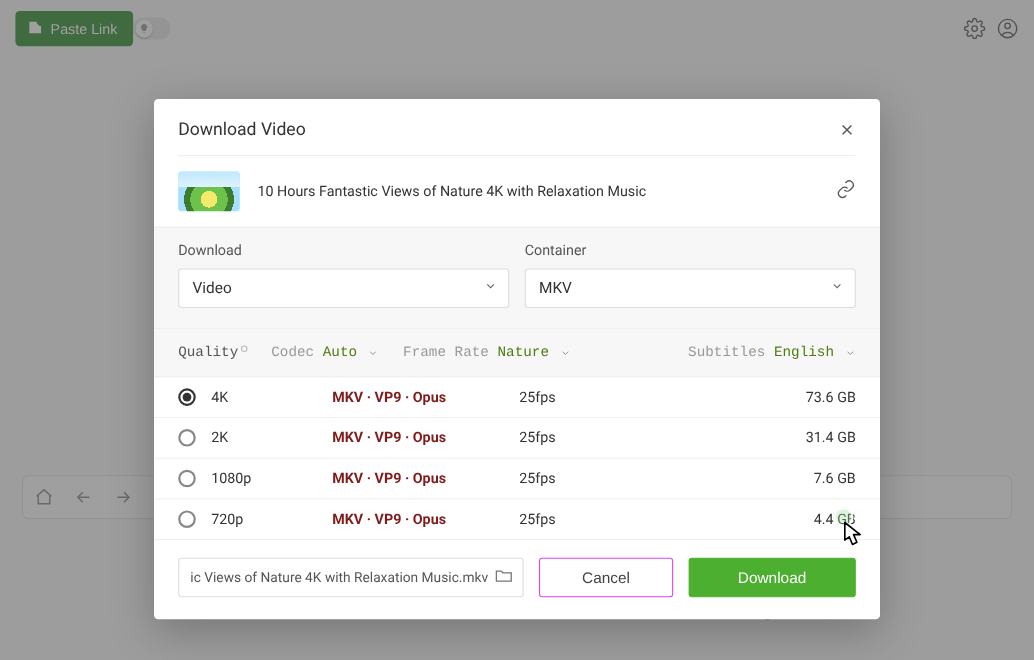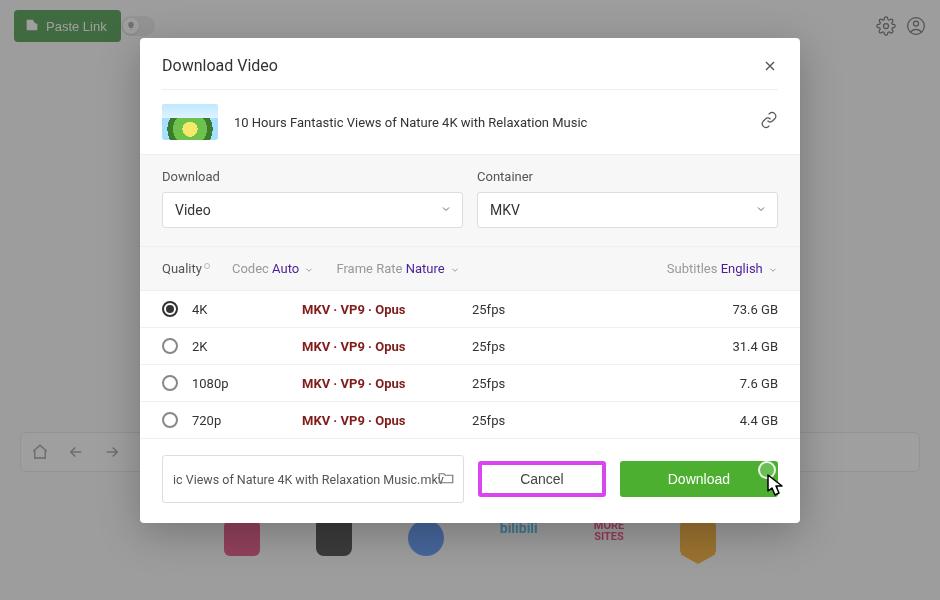--- a/index.html
+++ b/index.html
@@ -29,21 +29,21 @@
   .site.black { background: #222; border-radius: 4px 4px 8px 8px; }
   .site.blue { background: #3b82f6; border-radius: 50%; }
   .site.yellow { background: #f59e0b; position: relative; }
   .site.yellow::after { content:""; position:absolute; left:0; right:0; bottom:-8px; height:0; border-left:18px solid transparent; border-right:18px solid transparent; border-top:10px solid #f59e0b; }
   .site.txt { width: auto; height: auto; font-size: 14px; font-weight: 700; }
   .site.bili { color:#2aa9e0; }
   .site.sites { color:#e91e63; text-align:center; line-height:1; font-size:11px; }
 
   
   .overlay { position: absolute; left:0; top:0; right:0; bottom:0; background: rgba(80,80,80,0.55); display: flex; align-items: flex-start; justify-content: center; }
-  .modal { width: 660px; margin-top: 38px; background: #fff; border-radius: 4px; box-shadow: 0 10px 40px rgba(0,0,0,.25); display: flex; flex-direction: column; }
+  .modal { width: 660px; margin-top: 90px; background: #fff; border-radius: 4px; box-shadow: 0 10px 40px rgba(0,0,0,.25); display: flex; flex-direction: column; }
   .modal-header { display: flex; align-items: center; padding: 18px 22px 14px; }
   .modal-title { font-size: 16px; color: #333; }
   .modal-close { margin-left: auto; cursor: pointer; width: 16px; height: 16px; }
   .modal-close svg { width: 16px; height: 16px; stroke: #555; stroke-width: 2; fill: none; }
   .hr { height: 1px; background: #eee; margin: 0 22px; }
 
   .video-row { display: flex; align-items: center; gap: 16px; padding: 14px 22px; }
   .thumb { width: 56px; height: 36px; border-radius: 3px; background: radial-gradient(circle at 50% 70%, #f4e96b 0 20%, #6cc24a 20% 45%, #3b7d2e 45% 60%, #a7e0ff 60% 100%); position: relative; overflow:hidden;}
   .thumb::after { content:""; position:absolute; left:0; right:0; top:0; height:40%; background: linear-gradient(#bfe8ff,#dff3ff); }
   .video-meta { display: flex; flex-direction: column; gap: 4px; align-items: center; }
@@ -52,43 +52,43 @@
   .link-icon { margin-left: auto; cursor: pointer; }
   .link-icon svg { width: 18px; height: 18px; stroke:#555; fill:none; stroke-width:1.6; }
 
   .selects { display:flex; gap:14px; padding: 14px 22px 18px; background:#f7f7f7; border-top:1px solid #eee; border-bottom:1px solid #eee; }
   .select-col { flex:1; display:flex; flex-direction:column; gap:8px; }
   .select-label { font-size:13px; color:#555; }
   .select { height:36px; border:1px solid #ddd; border-radius:3px; background:#fff; display:flex; align-items:center; padding:0 12px; font-size:14px; color:#333; cursor:pointer; position:relative; }
   .select .chev { position:absolute; right:10px; top:50%; transform:translateY(-50%); }
   .chev svg { width:12px; height:12px; stroke:#666; fill:none; stroke-width:2; }
 
-  .filters { display:flex; align-items:center; gap:22px; padding: 14px 22px; font-size:13px; color:#555; background:#f7f7f7; border-bottom:1px solid #eee; }
-  .filters .val { color:#4c1d95; }
+  .filters { display:flex; align-items:center; gap:22px; padding: 14px 22px; font-size:13px; color:#555; background:#f7f7f7; border-bottom:1px solid #eee;font-family:Liberation Mono, monospace; }
+  .filters .val { color:#4d7c0f; }
   .filters .muted { color:#999; }
   .filters .mini-chev svg { width:10px; height:10px; stroke:#888; fill:none; stroke-width:2; vertical-align:middle; margin-left:2px; }
   .filters .sub { margin-left:auto; }
   .info-i { display:inline-block; width:6px; height:6px; border:1px solid #bbb; border-radius:50%; position:relative; top:-4px; margin-left:2px;}
 
   .options { }
   .opt { display:flex; align-items:center; padding:10px 22px; font-size:13px; color:#333; border-bottom:1px solid #f0f0f0; cursor:pointer; }
   .opt:last-child { border-bottom:none; }
   .radio { width:16px; height:16px; border:2px solid #888; border-radius:50%; margin-right:14px; display:inline-flex; align-items:center; justify-content:center; flex-shrink:0;}
   .radio.checked { border-color:#333; }
   .radio.checked::after { content:""; width:8px; height:8px; background:#333; border-radius:50%; }
   .opt .res { width:110px; }
   .opt .fmt { width:170px; color:#7f1d1d;font-weight:bold; }
   .opt .fps { width:90px; color:#333; }
   .opt .size { margin-left:auto; color:#333; }
 
   .modal-footer { display:flex; align-items:center; gap:14px; padding:16px 22px 20px; border-top:1px solid #eee; }
-  .filename { flex:1; height:48px; border:1px solid #ddd; border-radius:3px; display:flex; align-items:center; padding:0 36px 0 10px; font-size:12.5px; color:#555; position:relative; overflow:hidden; white-space:nowrap; }
+  .filename { flex:1; height:36px; border:1px solid #ddd; border-radius:3px; display:flex; align-items:center; padding:0 36px 0 10px; font-size:12.5px; color:#555; position:relative; overflow:hidden; white-space:nowrap; }
   .folder-icon { position:absolute; right:8px; top:50%; transform:translateY(-50%); }
   .folder-icon svg { width:18px; height:18px; stroke:#777; fill:none; stroke-width:1.6; }
-  .btn { height:36px; padding:0 38px; border-radius:3px; font-size:14px; cursor:pointer; border:4px solid #d946ef; background:#fff; color:#444; }
+  .btn { height:36px; padding:0 38px; border-radius:3px; font-size:14px; cursor:pointer; border:1px solid #d946ef; background:#fff; color:#444; }
   .btn.primary { background:#4caf2f; border-color:#4caf2f; color:#fff; padding:0 44px; }
 
   
   .cursor { position:absolute; width:40px; height:40px; pointer-events:none; }
   .cursor .ring { position:absolute; left:4px; top:-4px; width:18px; height:18px; border:2px solid rgba(255,255,255,.85); border-radius:50%; background:rgba(160,220,160,.35); }
   .cursor svg { position:absolute; left:0; top:0; width:40px; height:40px; }
 </style>
 </head>
 <body>
 

